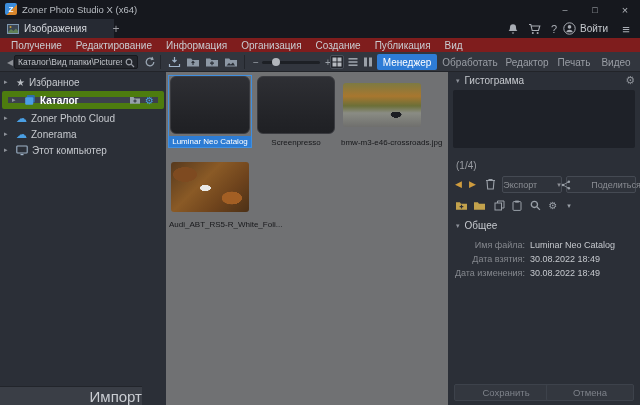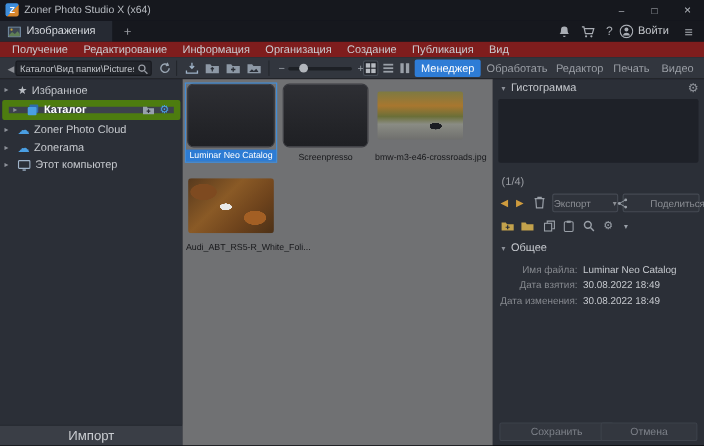--- a/index.html
+++ b/index.html
@@ -12,21 +12,21 @@
   #titlebar{position:absolute;left:0;top:0;width:640px;height:19px;background:#16181e}
   #appicon{position:absolute;left:5px;top:3px;width:12px;height:12px;border-radius:2px;
     background:linear-gradient(135deg,#3e8edc 55%,#d8862c 56%);color:#fff;font-size:8px;font-weight:bold;
     display:flex;align-items:center;justify-content:center}
   #wintitle{position:absolute;left:22px;top:4px;font-size:9.5px;color:#b8bcc2}
   .winbtn{position:absolute;top:0;width:30px;height:19px;color:#b0b4ba;font-size:9px;
     display:flex;align-items:center;justify-content:center;cursor:default}
 
   
   #tabbar{position:absolute;left:0;top:19px;width:640px;height:19px;background:#16181e}
-  #tab-images{position:absolute;left:0;top:0;height:19px;width:102px;background:#262a33;
+  #tab-images{position:absolute;left:0;top:0;height:19px;width:114px;background:#262a33;
     display:flex;align-items:center;gap:5px;padding-left:7px;color:#d8dbe0;font-size:10px}
   #newtab{position:absolute;left:108px;top:2px;width:16px;height:15px;color:#9a9da3;font-size:12px;
     display:flex;align-items:center;justify-content:center}
   .topico{position:absolute;top:3px;width:16px;height:14px}
   #login{position:absolute;left:563px;top:2px;height:15px;display:flex;align-items:center;gap:4px;color:#c6c9ce}
 
   
   #menubar{position:absolute;left:0;top:38px;width:640px;height:14px;background:#7f1d1d;
     display:flex;align-items:center;padding-left:4px}
   .menuitem{padding:0 7px;font-size:10px;color:#c9ccd1}
@@ -53,22 +53,22 @@
 
   
   #tree{position:absolute;left:0;top:2px;right:0}
   .srow{display:flex;align-items:center;height:16px;padding:0 4px;gap:4px;font-size:10px;color:#c6c9ce}
   .srow .tri{width:8px;font-size:7px;color:#8d9199;flex:none}
   .srow.sel{height:18px;margin:1px 2px;background:#3c414c;border:6px solid #4d7c0f;border-radius:2px;color:#fff;font-weight:bold}
   .srow .rowtools{margin-left:auto;display:flex;gap:4px;align-items:center}
   .glyph-cloud{color:#4a9fe3;font-size:11px}
   .glyph-star{color:#b8bcc2;font-size:10px}
   .glyph-gear{color:#4a9fe3;font-size:10px;font-weight:normal}
-  #importbar{position:absolute;left:0;bottom:0;width:166px;height:19px;background:#3a3e46;border-top:1px solid #22252b;
-    display:flex;align-items:center;justify-content:center;color:#c9ccd1;font-size:12px}
+  #importbar{position:absolute;left:0;bottom:0;width:142px;height:19px;background:#3a3e46;border-top:1px solid #22252b;
+    display:flex;align-items:center;justify-content:flex-end;color:#c9ccd1;font-size:15px}
 
   
   .thumb{position:absolute;width:82px}
   .thumb .img{width:78px;margin:0 auto;border-radius:6px}
   .thumb .lbl{margin-top:4px;text-align:center;font-size:8px;color:#17181b;white-space:nowrap}
   .thumb.sel{outline:1px solid #3f8fe0}
   .thumb.sel .lbl{background:#2d7cd4;color:#fff;margin-top:2px;padding:1px 0;overflow:hidden}
   .img.folderdark{height:58px;background:linear-gradient(180deg,#2e2f34,#232428 70%,#1f2024);border:1px solid #3a3b40}
   .img.ph-bmw{height:44px;margin-top:7px;border-radius:3px;background:
     radial-gradient(9px 5px at 68% 72%,#1b1d22 60%,transparent 62%),

